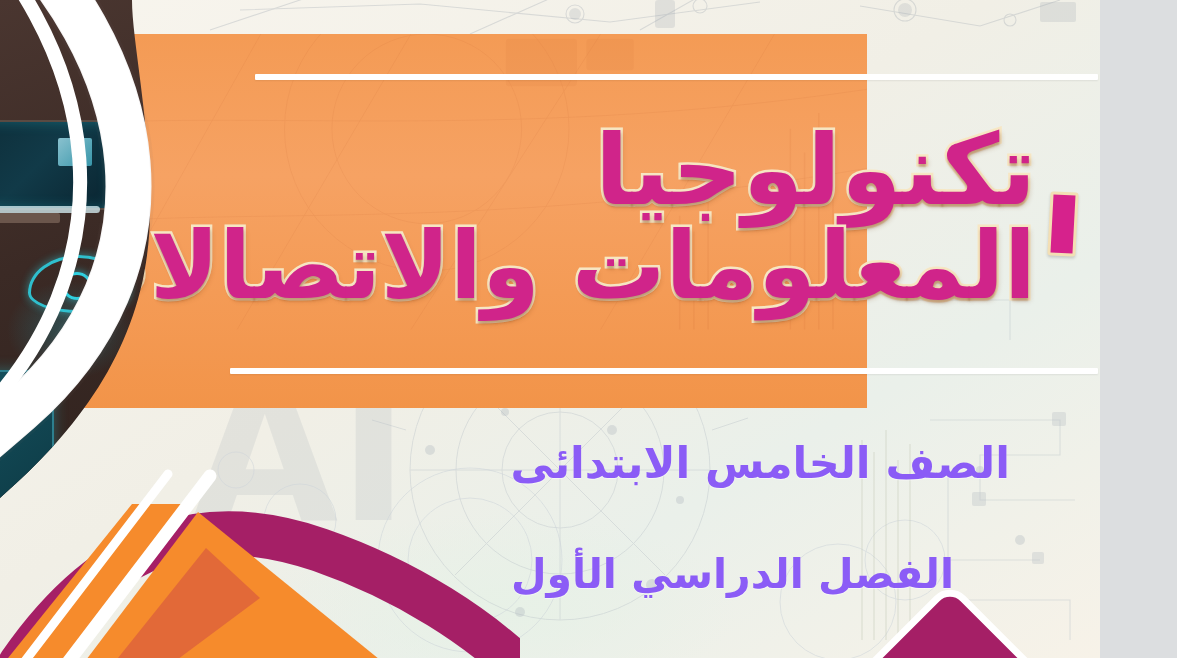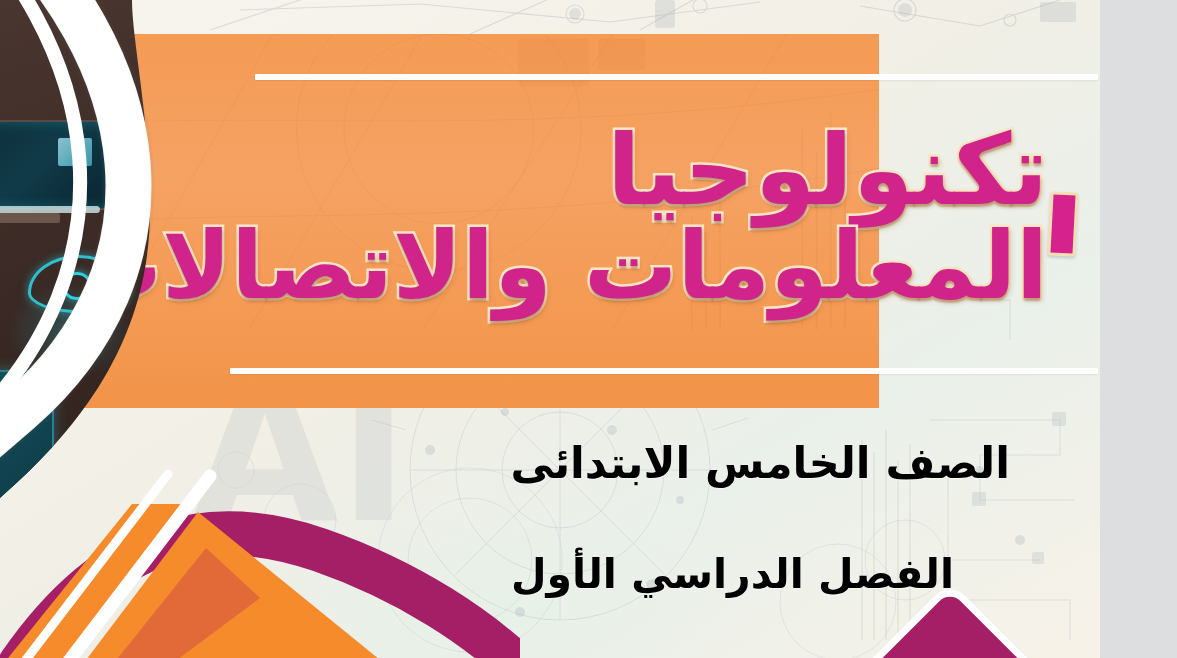--- a/index.html
+++ b/index.html
@@ -61,21 +61,21 @@
   #dev{left:-46px;top:370px;width:96px;height:140px;
     background:linear-gradient(140deg,#16525f,#0d3a45);border:2px solid #2d7f8e;
     border-radius:10px;box-shadow:0 0 14px rgba(40,200,215,.35);}
   #devdot{left:8px;top:400px;width:16px;height:16px;background:#46d8e8;border-radius:50%;
     box-shadow:0 0 10px #46d8e8;}
   #devdot2{left:-6px;top:434px;width:9px;height:9px;background:#46d8e8;border-radius:50%;
     box-shadow:0 0 8px #46d8e8;}
 
   
   #banner{
-    position:absolute;left:12px;top:34px;width:867px;height:374px;
+    position:absolute;left:0px;top:34px;width:867px;height:374px;
     background:linear-gradient(180deg,#f49b55 0%,#f6a263 38%,#f29449 100%);
   }
   #bannerTex{position:absolute;inset:0;opacity:.22;mix-blend-mode:multiply;}
   .hline{
     position:absolute;height:6px;background:#ffffff;border-radius:1px;
     box-shadow:0 1px 2px rgba(0,0,0,.07);
   }
   #hline-top{left:255px;top:74px;width:843px;}
   #hline-bot{left:230px;top:368px;width:868px;}
 
@@ -98,21 +98,21 @@
   #t1{font-size:98px;}
   #t2{font-size:93px;margin-top:-4px;}
 
   
   #subWrap{
     position:absolute;left:0;top:438px;width:1010px;
     direction:rtl;text-align:right;
   }
   .sline{
     font-family:"DejaVu Sans","Liberation Sans",sans-serif;
-    font-weight:bold;color:#000000;white-space:nowrap;
+    font-weight:bold;color:#8b5cf6;white-space:nowrap;
     text-shadow:0 1px 1px rgba(255,255,255,.55);
   }
   #s1{font-size:43px;letter-spacing:2px;}
   #s2{font-size:41px;letter-spacing:2px;margin-top:62px;padding-right:56px;}
 
   
   #decor{position:absolute;left:-40px;bottom:-10px;width:560px;height:230px;}
 
   
   #botTri{

